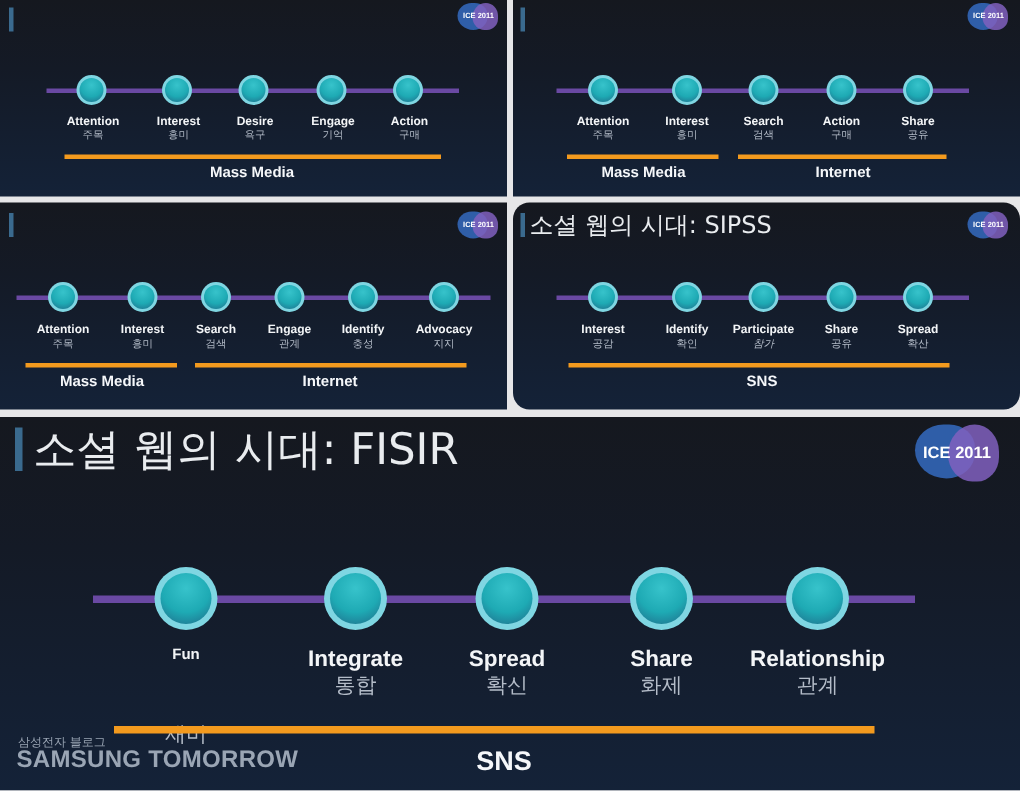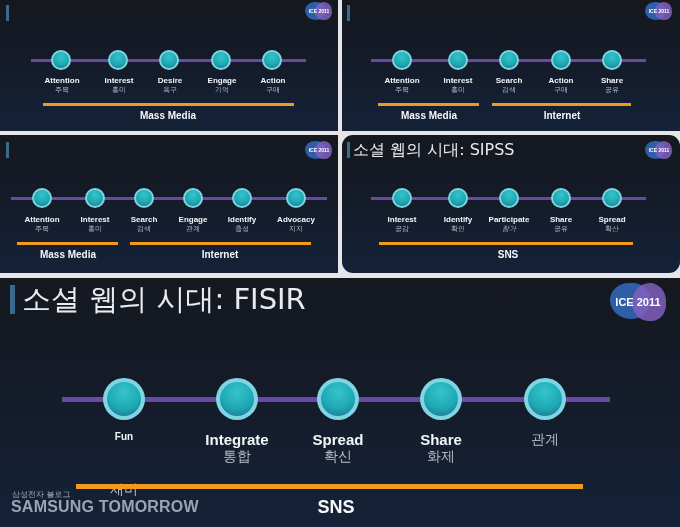--- a/index.html
+++ b/index.html
@@ -328,20 +328,21 @@
     </div>
   <div class="label" style="left:338px;top:153px;">
       <span class="en" style="font-size:15px;">Spread</span>
       <span class="ko" style="font-size:14px;">확신</span>
     </div>
   <div class="label" style="left:441px;top:153px;">
       <span class="en" style="font-size:15px;">Share</span>
       <span class="ko" style="font-size:14px;">화제</span>
     </div>
   <div class="label" style="left:545px;top:153px;">
+      <span class="en" style="font-size:15px;">Relationship</span>
       <span class="ko" style="font-size:14px;">관계</span>
     </div>
 
   <div class="bar" style="left:76px;top:206px;width:507px;height:5px;"></div>
   <div class="group-label" style="left:336px;top:219px;font-size:18px;">SNS</div>
 </div>
 
 <div class="brand-ko">삼성전자 블로그</div>
 <div class="brand-en">SAMSUNG TOMORROW</div>
 

